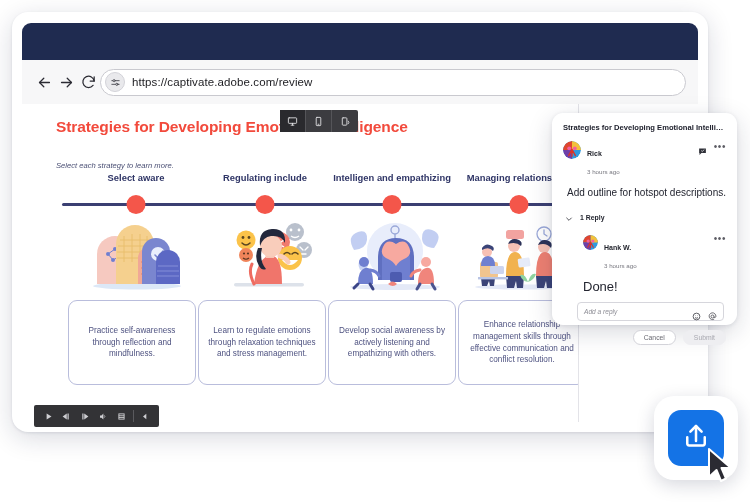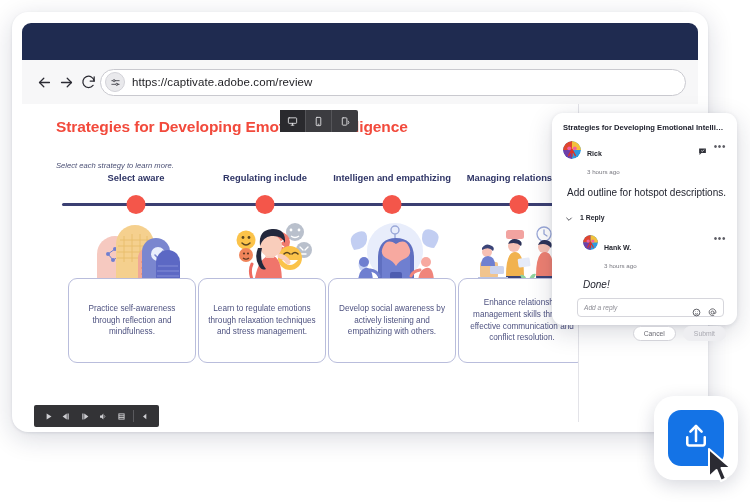--- a/index.html
+++ b/index.html
@@ -119,21 +119,21 @@
     transform: translateX(-50%);
     white-space: nowrap;
   }
 
   
   .illus-row { position: absolute; left: 0; top: 110px; width: 676px; height: 78px; }
   .illus { position: absolute; top: 0; width: 130px; height: 78px; }
   .illus svg { display: block; width: 100%; height: 100%; }
 
   
-  .cards { position: absolute; left: 0; top: 174px; width: 676px; height: 90px; }
+  .cards { position: absolute; left: 0; top: 196px; width: 676px; height: 90px; }
   .card {
     position: absolute; top: 0;
     width: 128px; height: 85px;
     border: 1px solid #b9bddc;
     border-radius: 9px;
     background: #ffffff;
     display: flex; align-items: center; justify-content: center;
     padding: 5px 7px;
     text-align: center;
   }
@@ -205,21 +205,21 @@
   .cc-acts { display: flex; align-items: center; gap: 7px; padding-top: 1px; }
   .cc-acts .ic { color: #3a3a42; width: 9px; height: 9px; }
   .dots { font-size: 10px; color: #5c5c64; line-height: 6px; letter-spacing: .6px; }
   .cc-body { font-size: 10px; color: #232530; margin: 8px 0 0 0; line-height: 1.35; text-align: right; }
   .cc-replytoggle {
     display: flex; align-items: center; gap: 7px;
     margin: 9px 0 0 2px;
   }
   .cc-replytoggle .lbl { font-size: 6.9px; font-weight: bold; color: #23252f; }
   .cc-reply { margin: 8px 0 0 20px; }
-  .cc-reply-body { font-size: 10px; color: #232530; margin-top: 7px; font-style: italic; }
+  .cc-reply-body { font-size: 13px; color: #232530; margin-top: 7px; }
   .reply-input {
     margin: 8px 0 0 14px;
     height: 19px; width: 147px;
     border: 1px solid #d6d6dc; border-radius: 4px;
     display: flex; align-items: center; gap: 7px;
     padding: 0 6px;
   }
   .reply-input .ph { flex: 1; font-size: 6.6px; color: #8c8c94; font-style: italic; }
   .cc-btns {
     display: flex; justify-content: flex-end; gap: 7px;

